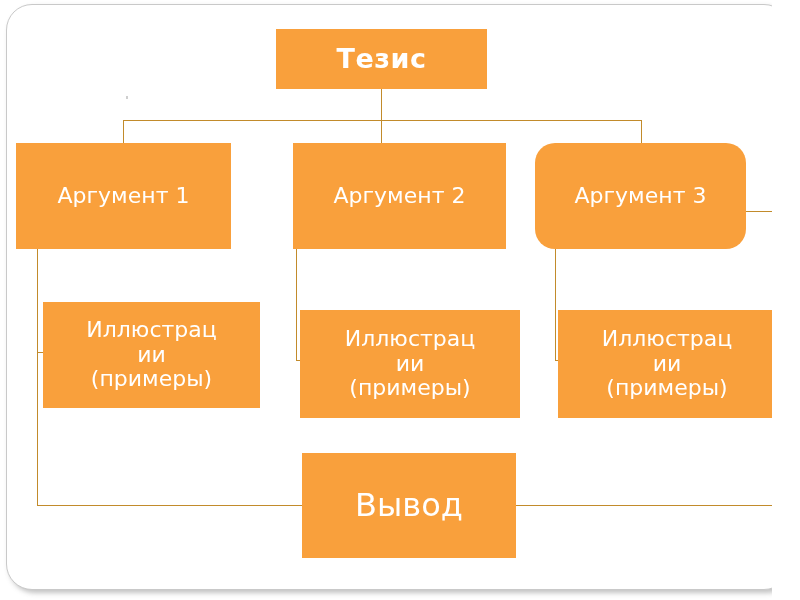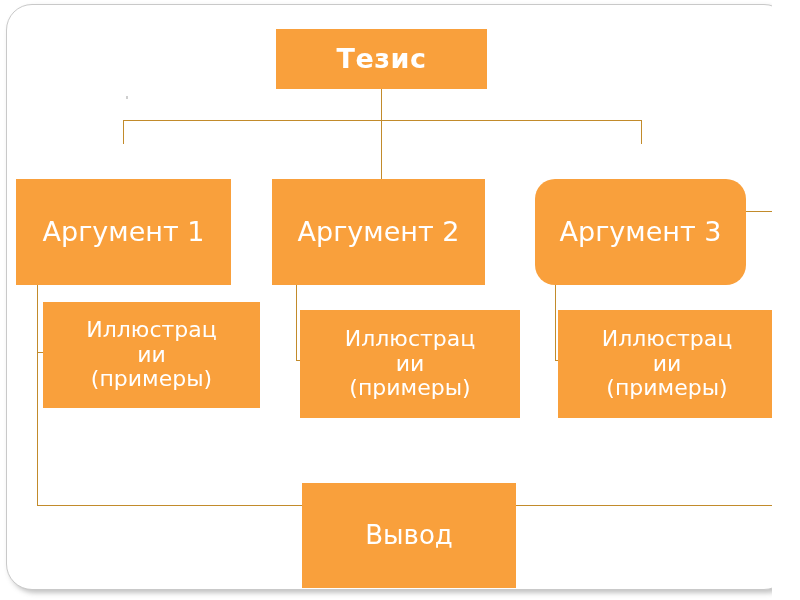--- a/index.html
+++ b/index.html
@@ -51,29 +51,27 @@
     line-height: 1.12;
     z-index: 3;
     white-space: pre-line;
   }
   .node.thesis {
     font-weight: bold;
     font-size: 27px;
     letter-spacing: 0.5px;
   }
   .node.arg {
-    font-size: 27px;
-    margin-top: 36px;
+    font-size: 22px;
   }
   .node.illu {
     font-size: 22px;
   }
   .node.concl {
-    font-size: 26px;
-    margin-top: 30px;
+    font-size: 32px;
   }
   .conn {
     position: absolute;
     background: #C28B2B;
     z-index: 1;
   }
   .conn.h { height: 1px; }
   .conn.v { width: 1px; }
   
   .speck {
@@ -112,21 +110,21 @@
     <div class="conn v" style="left:555px; top:249px; height:112px;"></div>
     <div class="conn h" style="left:555px; top:360px; width:6px;"></div>
 
     <div class="conn h" style="left:746px; top:211px; width:31px;"></div>
     <div class="conn v" style="left:777px; top:211px; height:294px;"></div>
     <div class="conn h" style="left:516px; top:505px; width:262px;"></div>
 
     <div class="node thesis" style="left:276px; top:29px; width:211px; height:60px;">Тезис</div>
 
     <div class="node arg" style="left:16px; top:143px; width:215px; height:106px;">Аргумент 1</div>
-    <div class="node arg" style="left:272px; top:143px; width:213px; height:106px;text-align:right;">Аргумент 2</div>
+    <div class="node arg" style="left:293px; top:143px; width:213px; height:106px;text-align:right;">Аргумент 2</div>
     <div class="node arg" style="left:535px; top:143px; width:211px; height:106px;border-radius:20px;">Аргумент 3</div>
 
     <div class="node illu" style="left:43px; top:302px; width:217px; height:106px;">Иллюстрац
 ии
 (примеры)</div>
     <div class="node illu" style="left:300px; top:310px; width:220px; height:108px;">Иллюстрац
 ии
 (примеры)</div>
     <div class="node illu" style="left:558px; top:310px; width:218px; height:108px;">Иллюстрац
 ии

